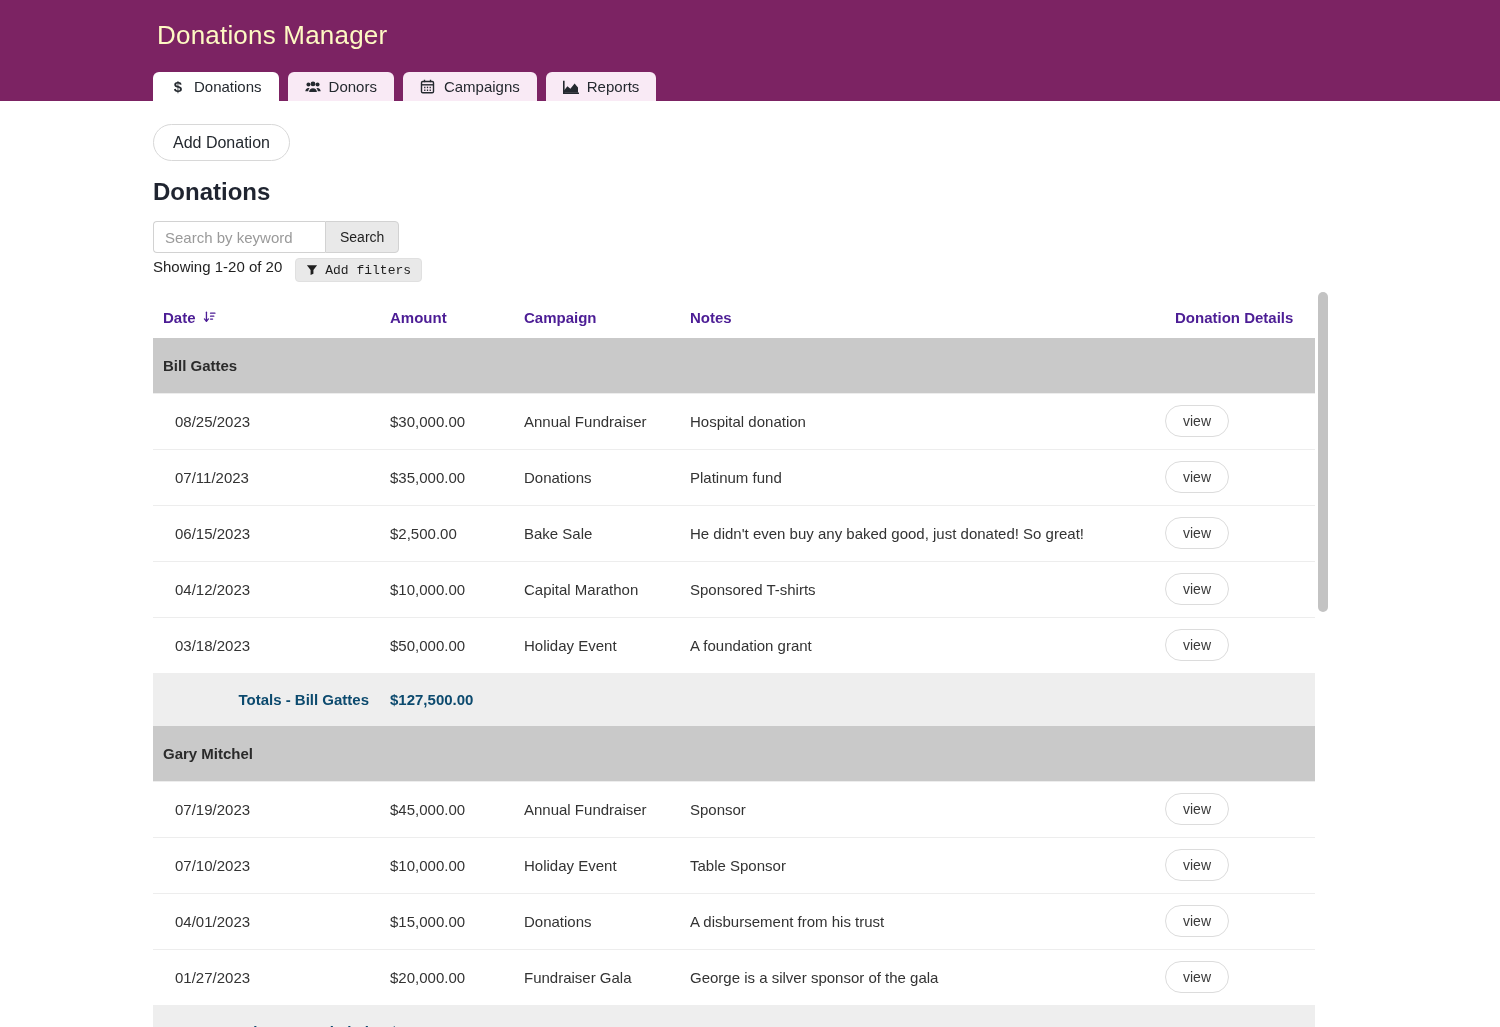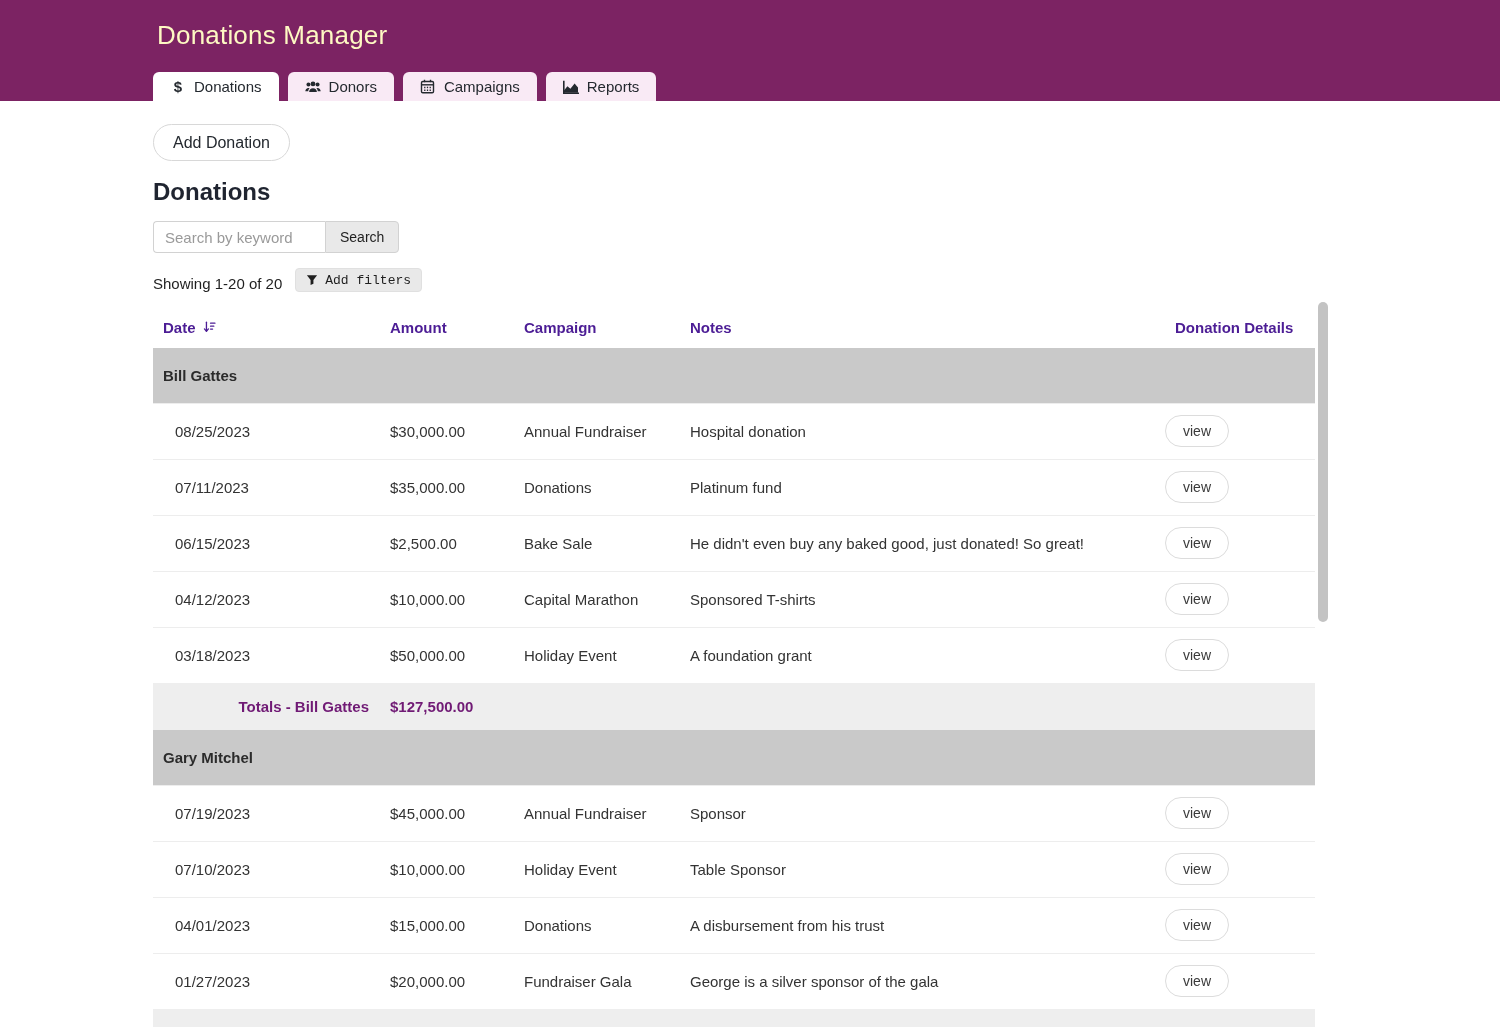--- a/index.html
+++ b/index.html
@@ -32,39 +32,39 @@
   .add-donation-btn{margin-top:23px;height:37px;padding:0 19px;font-size:16px;
     color:var(--text-dark);background:#ffffff;border:1px solid #d8d8d8;border-radius:19px;
     cursor:pointer;font-family:inherit;}
   .page-heading{margin-top:17px;font-size:24px;font-weight:600;color:#1f2430;}
   .search-row{margin-top:15px;display:flex;}
   .search-input{width:172px;height:32px;border:1px solid #d2d2d2;border-right:none;
     border-radius:4px 0 0 4px;padding:0 11px;font-size:15px;font-family:inherit;color:var(--text-body);}
   .search-input::placeholder{color:#9a9a9a;}
   .search-btn{height:32px;padding:0 14px;font-size:14px;background:var(--btn-gray);
     border:1px solid #d2d2d2;border-radius:0 4px 4px 0;color:#1f1f1f;cursor:pointer;font-family:inherit;}
-  .list-info-row{margin-top:15px;display:flex;align-items:flex-end;gap:13px;}
+  .list-info-row{margin-top:5px;display:flex;align-items:flex-start;gap:13px;}
   .showing-text{font-size:15px;color:#1f1f1f;}
   .add-filters-btn{height:24px;display:inline-flex;align-items:center;gap:7px;padding:0 10px;
     font-size:13px;background:var(--btn-gray);border:1px solid #e0e0e0;border-radius:4px;
     color:#1f1f1f;cursor:pointer;font-family:Liberation Mono, monospace;}
   
   .table-wrap{position:relative;margin-top:14px;width:1162px;}
   table{border-collapse:collapse;table-layout:fixed;width:1162px;font-size:15px;}
   col.c-date{width:227px;} col.c-amount{width:134px;} col.c-campaign{width:166px;}
   col.c-notes{width:485px;} col.c-details{width:150px;}
   thead th{font-weight:700;color:#4c1d95;text-align:left;height:42px;vertical-align:middle;
     padding:0 8px 0 10px;font-size:15px;}
   thead th .th-inner{display:flex;align-items:center;gap:6px;}
   tr.group-row td{background:var(--group-band);font-weight:700;color:#2b2b2b;
     height:55px;padding-left:10px;font-size:15px;}
   tr.data-row td{height:56px;vertical-align:middle;padding-left:10px;border-top:1px solid var(--border-light);}
   tr.data-row td.date-cell{padding-left:22px;}
   tr.data-row td.details-cell{padding-left:0;}
-  tr.totals-row td{background:var(--totals-band);height:47px;font-weight:700;color:#701a75;}
+  tr.totals-row td{background:var(--totals-band);height:53px;font-weight:700;color:#0c4a6e;}
   tr.totals-row td.totals-label-cell{text-align:right;padding-right:11px;}
   tr.totals-row td.totals-amount-cell{padding-left:10px;}
   .view-btn{background:#ffffff;border:1px solid #dcdcdc;border-radius:16px;padding:7px 17px;
     font-size:14px;color:#3a3a3a;cursor:pointer;font-family:inherit;text-align:right;}
   .scroll-thumb{position:absolute;top:-4px;left:1165px;width:10px;height:320px;
     background:#c3c3c3;border-radius:6px;}
   .sort-icon svg,.funnel-icon svg{display:block;}
 </style>
 </head>
 <body>

